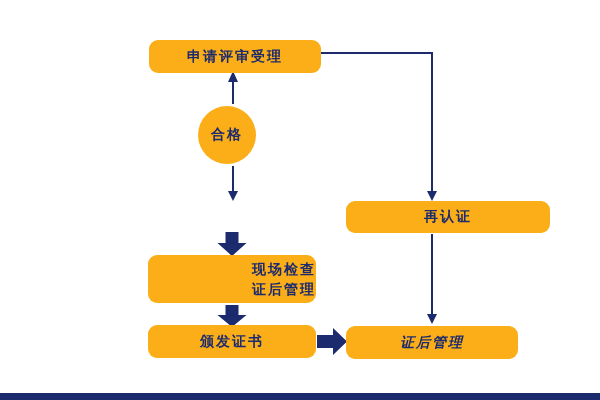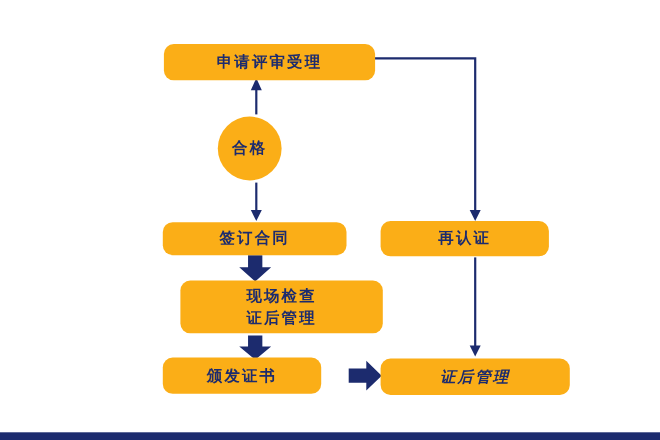--- a/index.html
+++ b/index.html
@@ -23,26 +23,26 @@
     background:#FBAE17;
     color:#1C2B6E;
     font-size:14px;font-weight:bold;
     letter-spacing:2px;
     text-align:center;
     box-sizing:border-box;
   }
   .box{border-radius:9px;}
   .circle{border-radius:50%;}
   .two-line{flex-direction:column;line-height:20px;}
-  .n-apply{left:149px;top:40px;width:192px;height:33px;}
+  .n-apply{left:149px;top:40px;width:172px;height:33px;}
   .n-qualified{left:198px;top:106px;width:58px;height:58px;}
   .n-contract{left:148px;top:202px;width:167px;height:30px;}
-  .n-inspection{left:164px;top:255px;width:184px;height:48px;}
-  .n-certificate{left:148px;top:325px;width:144px;height:33px;}
-  .n-recert{left:346px;top:201px;width:153px;height:32px;}
+  .n-inspection{left:148px;top:255px;width:168px;height:48px;align-items:flex-end;}
+  .n-certificate{left:148px;top:325px;width:168px;height:33px;}
+  .n-recert{left:346px;top:201px;width:204px;height:32px;}
   .n-post{left:346px;top:326px;width:172px;height:33px;font-style:italic;}
   .footer-bar{
     position:absolute;left:0;bottom:0;
     width:600px;height:7px;
     background:#1C2B6E;
   }
 </style>
 </head>
 <body>
 
@@ -66,21 +66,20 @@
 
     <polygon points="225.5,305 238.5,305 238.5,315 246.5,315 232,327 217.5,315 225.5,315" fill="#1C2B6E"></polygon>
 
     <polygon points="317,335 333,335 333,328 347,341.5 333,355 333,348 317,348" fill="#1C2B6E"></polygon>
   </svg>
 
   <div class="node box n-apply">申请评审受理</div>
 
   <div class="node circle n-qualified">合格</div>
 
-  <div class="node box n-contract">签订合同</div>
 
   <div class="node box two-line n-inspection">
     <div>现场检查</div>
     <div>证后管理</div>
   </div>
 
   <div class="node box n-certificate">颁发证书</div>
 
   <div class="node box n-recert">再认证</div>
 

